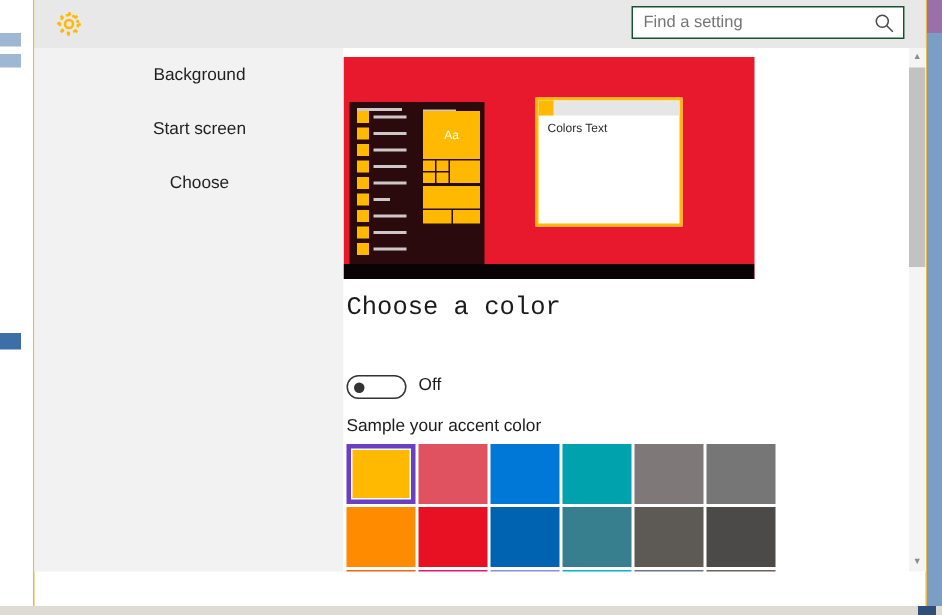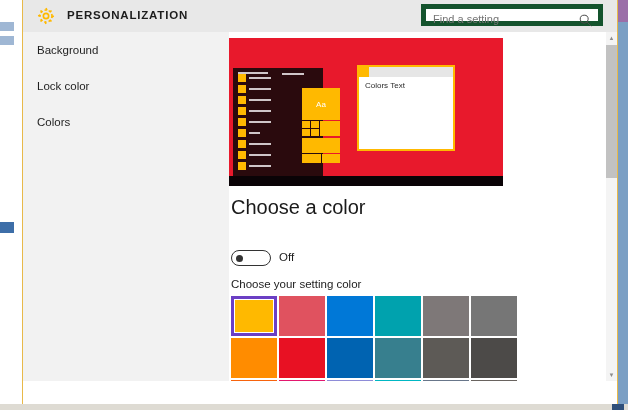--- a/index.html
+++ b/index.html
@@ -112,21 +112,21 @@
     font-size: 11.5px;
     font-weight: bold;
     color: #1c1c1c;
     letter-spacing: 0.8px;
   }
   #search-box {
     position: absolute;
     right: 14px; top: 4px;
     width: 182px; height: 22px;
     background: #ffffff;
-    border: 5px solid #14532d;
+    border: 1px solid #14532d;
     box-sizing: border-box;
   }
   #search-input {
     position: absolute;
     left: 7px; top: 4px;
     font-size: 11px;
     color: #5d5d5d;
     width: 150px;
     border: none; outline: none; background: transparent;
     font-family: "Liberation Sans", sans-serif;
@@ -155,20 +155,21 @@
   }
   .nav-item {
     position: relative;
     height: 36px;
     display: flex;
     align-items: center;
     padding-left: 14px;
     font-size: 11.5px;
     color: #1f1f1f;
     box-sizing: border-box;
+    justify-content: center;
   }
   .nav-item.selected {
     background: #f5d98a;
   }
 
   
   #content-pane {
     position: absolute;
     left: 206px; top: 0;
     width: 388px; height: 349px;
@@ -212,23 +213,22 @@
     background: #ffb900;
   }
   .start-row .ln {
     position: absolute; left: 11px; top: 3px;
     width: 22px; height: 2px;
     background: #cfc6c8;
   }
   .start-row .ln.short { width: 11px; }
   #start-tiles {
     position: absolute;
-    left: 49px; top: 20px;
+    left: 49px; top: 6px;
     width: 42px;
-    margin-left: 20px;
   }
   #tiles-header-line {
     position: absolute;
     left: 49px; top: 5px;
     width: 22px; height: 2px;
     background: #cfc6c8;
   }
   #tile-big {
     position: relative;
     width: 38px; height: 32px;
@@ -294,23 +294,24 @@
     position: absolute;
     left: 6px; top: 14px;
     font-size: 8px;
     color: #2b2b2b;
   }
 
   
   #section-heading {
     position: absolute;
     left: 2px; top: 164px;
-    font-size: 20px;
+    font-size: 17px;
     color: #1a1a1a;
     font-weight: normal;
+    font-family: Liberation Mono, monospace;
   }
   #auto-accent-label {
     position: absolute;
     left: 2px; top: 200px;
     font-size: 11.5px;
     color: #1c1c1c;
   }
   #auto-accent-toggle {
     position: absolute;
     left: 2px; top: 218px;
@@ -427,44 +428,43 @@
     <div id="gear-icon">
       <svg width="20" height="20" viewBox="0 0 24 24" aria-hidden="true">
         <g fill="none" stroke="#ffb900" stroke-width="2">
           <circle cx="12" cy="12" r="3.2"></circle>
           <path d="M12 2.6 L13.1 5.2 M12 21.4 L10.9 18.8 M2.6 12 L5.2 10.9 M21.4 12 L18.8 13.1
                    M5.4 5.4 L7.4 7.4 M18.6 18.6 L16.6 16.6 M18.6 5.4 L16.6 7.4 M5.4 18.6 L7.4 16.6"></path>
           <circle cx="12" cy="12" r="7.2" stroke-dasharray="2.6 2.6"></circle>
         </g>
       </svg>
     </div>
-    <div id="header-title">PERSONALIZATION</div>
 
     <div id="search-box">
       <input id="search-input" type="text" placeholder="Find a setting" style="">
       <div id="search-icon">
         <svg width="13" height="13" viewBox="0 0 13 13" aria-hidden="true">
           <circle cx="5.2" cy="5.2" r="4" stroke="#4a4a4a" stroke-width="1" fill="none"></circle>
           <path d="M8.2 8.2 L12.2 12.2" stroke="#4a4a4a" stroke-width="1" fill="none"></path>
         </svg>
       </div>
     </div>
   </div>
 
   <div id="body-area">
 
     <nav id="sidebar" style="background: rgb(242, 242, 242);">
       <div class="nav-item">
         <span>Background</span>
       </div>
       <div class="nav-item">
-        <span>Lock color</span>
+        <span>Start screen</span>
       </div>
       <div class="nav-item">
-        <span>Colors</span>
+        <span>Choose</span>
       </div>
     </nav>
 
     <div id="content-pane">
 
       <div id="preview" style="background: rgb(232, 25, 44);">
         <div id="preview-start" style="background: rgb(42, 10, 13);">
           <div class="start-header-line"></div>
           <div class="start-left-col">
             <div class="start-row">
@@ -535,21 +535,21 @@
       </div>
 
       <div id="section-heading">Choose a color</div>
 
       <div id="auto-accent-toggle">
         <div id="toggle-track"></div>
         <div id="toggle-knob"></div>
       </div>
       <div id="toggle-state-label">Off</div>
 
-      <div id="accent-color-label">Choose your setting color</div>
+      <div id="accent-color-label">Sample your accent color</div>
       <div id="swatch-grid">
           <div class="swatch selected" style="border-color: rgb(107, 63, 196);">
             <div class="fill" style="background: rgb(255, 185, 0);"></div>
           </div>
           <div class="swatch">
             <div class="fill" style="background: rgb(224, 82, 95);"></div>
           </div>
           <div class="swatch">
             <div class="fill" style="background: rgb(0, 120, 215);"></div>
           </div>

